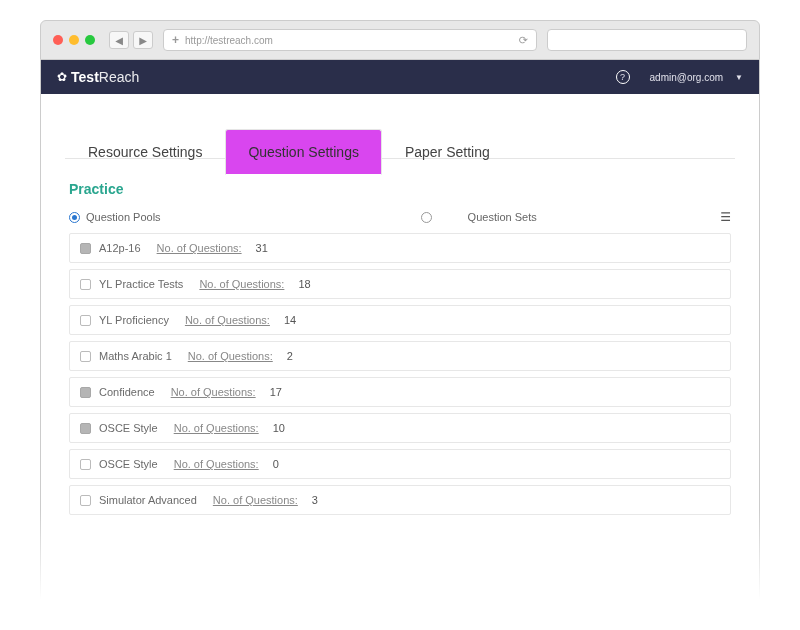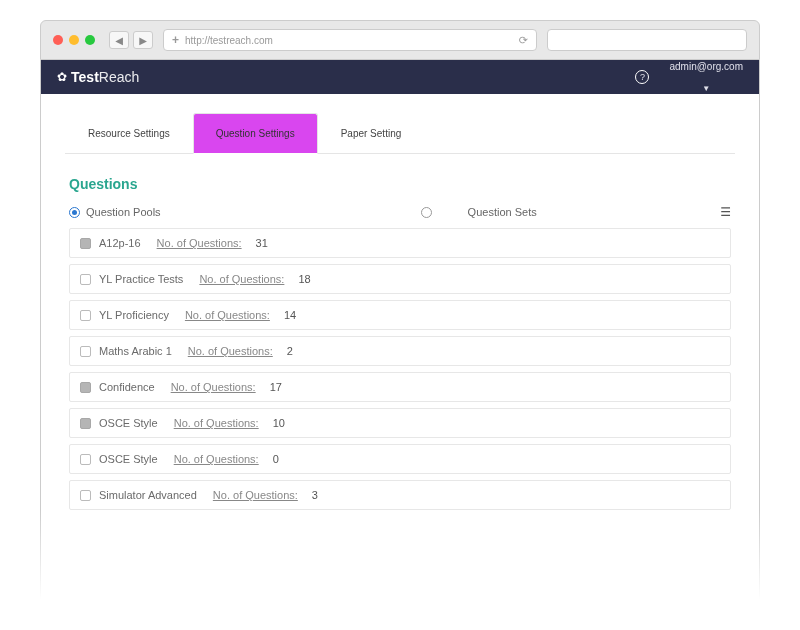--- a/index.html
+++ b/index.html
@@ -61,30 +61,30 @@
     }
     .brand { font-size: 14px; display: flex; align-items: center; gap: 4px; }
     .brand-icon { font-size: 12px; }
     .brand-bold { font-weight: 700; }
     .brand-light { font-weight: 300; opacity: 0.9; }
     .header-right { margin-left: auto; display: flex; align-items: center; gap: 20px; font-size: 10px; color: #e0e0ea; }
     .help-icon {
       width: 14px; height: 14px; border: 1px solid #fff; border-radius: 50%;
       display: flex; align-items: center; justify-content: center; font-size: 9px;
     }
-    .user-menu { display: flex; align-items: center; gap: 12px; flex-direction: column; }
+    .user-menu { display: flex; align-items: center; gap: 12px; }
     .caret-down { font-size: 8px; }
 
     .content { padding: 0; background: #fff; flex: 1; overflow: hidden; }
     .tabs {
       display: flex; border-bottom: 1px solid #e5e5e5; margin: 18px 24px 0 24px;
     }
     .tab {
-      padding: 14px 22px; font-size: 10px; color: #444; cursor: pointer;
-      border: 1px solid transparent; position: relative; top: 1px;
+      padding: 14px 22px; font-size: 14px; color: #444; cursor: pointer;
+      border: 1px solid transparent; position: relative; top: 17px;
     }
     .tab.active {
       color: #333; font-weight: 500; border: 1px solid #e5e5e5; border-bottom-color: #fff;
       background: #d946ef; border-radius: 3px 3px 0 0;
     }
     .section-title {
       margin: 22px 28px 14px 28px; color: #2aa68f; font-size: 14px; font-weight: 600;
     }
     .filter-row {
       display: flex; align-items: center; margin: 8px 28px 10px 28px; font-size: 11px; color: #666;
@@ -163,21 +163,21 @@
         <span>Resource Settings</span>
       </div>
       <div class="tab active">
         <span>Question Settings</span>
       </div>
       <div class="tab">
         <span>Paper Setting</span>
       </div>
     </div>
 
-    <div class="section-title">Questions</div>
+    <div class="section-title">Practice</div>
 
     <div class="filter-row">
       <div class="radio-group">
         <span class="radio-circle checked">
             <span class="radio-dot"></span>
           </span>
         <span>Question Pools</span>
       </div>
       <div class="radio-group radio-sets">
         <span class="radio-circle"></span>

